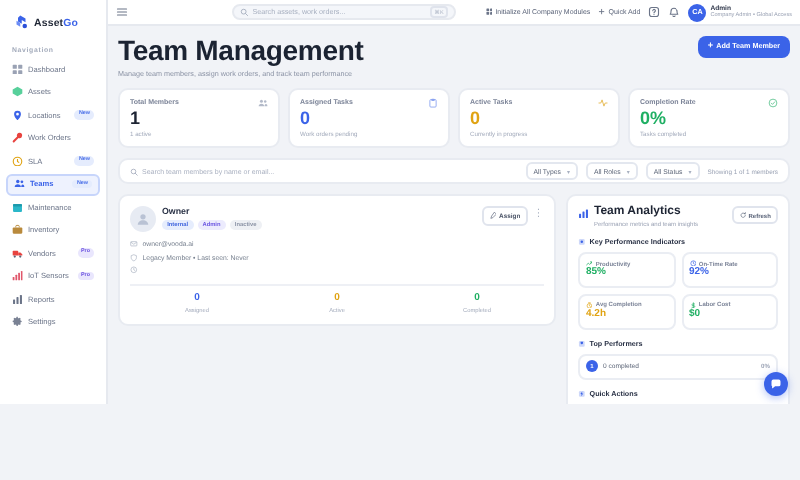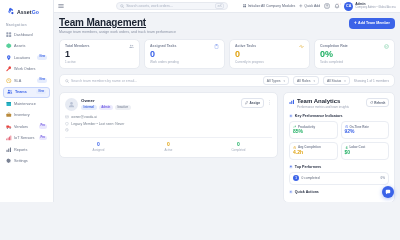--- a/index.html
+++ b/index.html
@@ -78,21 +78,21 @@
     width: 9px; height: 9px; border-radius: 50%;
     background: #3b63e8; color: #fff; font-size: 3.6px; font-weight: 700;
     display: flex; align-items: center; justify-content: center; flex-shrink: 0;
   }
   .tb-uname { font-size: 3.3px; font-weight: 700; color: #2b3347; line-height: 1.15; white-space: nowrap; }
   .tb-urole { font-size: 2.8px; color: #9aa2b4; line-height: 1.15; white-space: nowrap; }
 
   .content { flex: 1; overflow: hidden; padding: 4px 5px; }
 
   .page-head { display: flex; align-items: flex-start; margin-bottom: 5px; }
-  .page-title { font-size: 10px; font-weight: 700; color: #1b2332; letter-spacing: -.15px; text-decoration: underline; }
+  .page-title { font-size: 14px; font-weight: 700; color: #1b2332; letter-spacing: -.15px; }
   .page-sub { font-size: 3.6px; color: #8b93a5; margin-top: 1.5px; }
   .btn-primary {
     margin-left: auto; margin-top: 1px;
     background: #3b63e8; color: #fff;
     font-size: 3.6px; font-weight: 600;
     border-radius: 4px; padding: 3px 5px;
     display: flex; align-items: center; gap: 1.5px; white-space: nowrap;
     border: none;
   }
   .btn-primary .plus { font-size: 4.6px; line-height: 1; font-weight: 700; }

